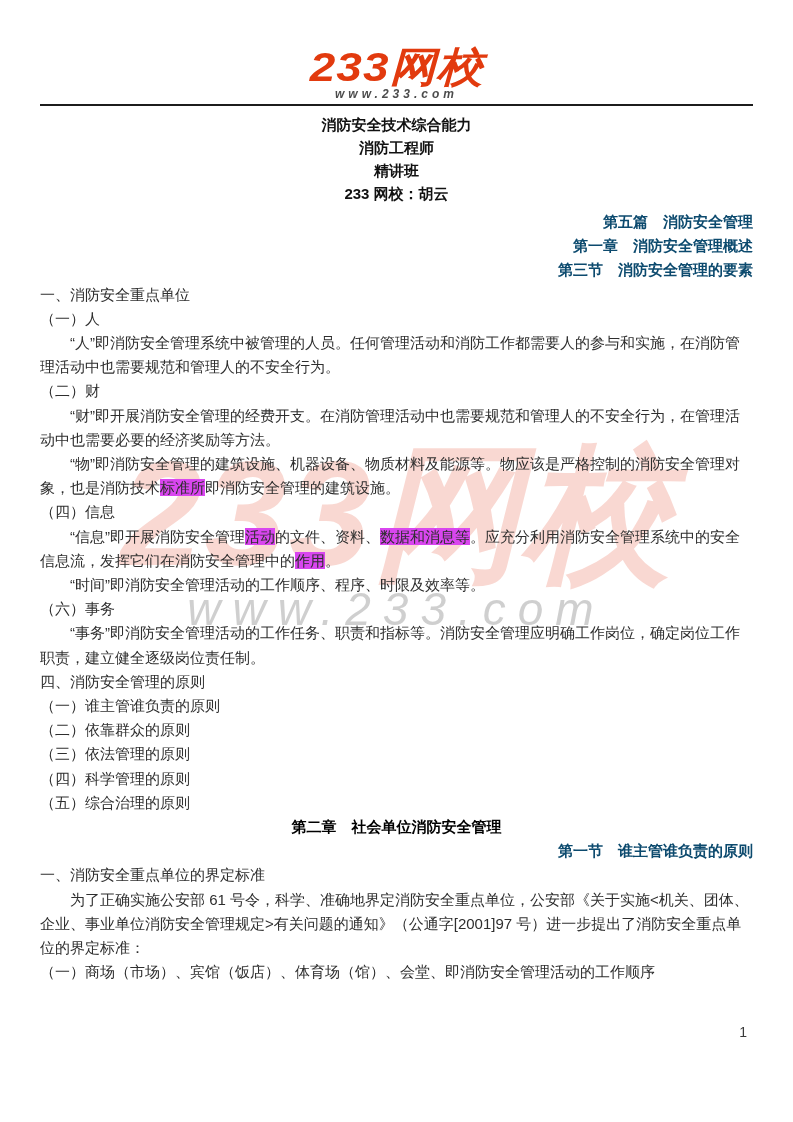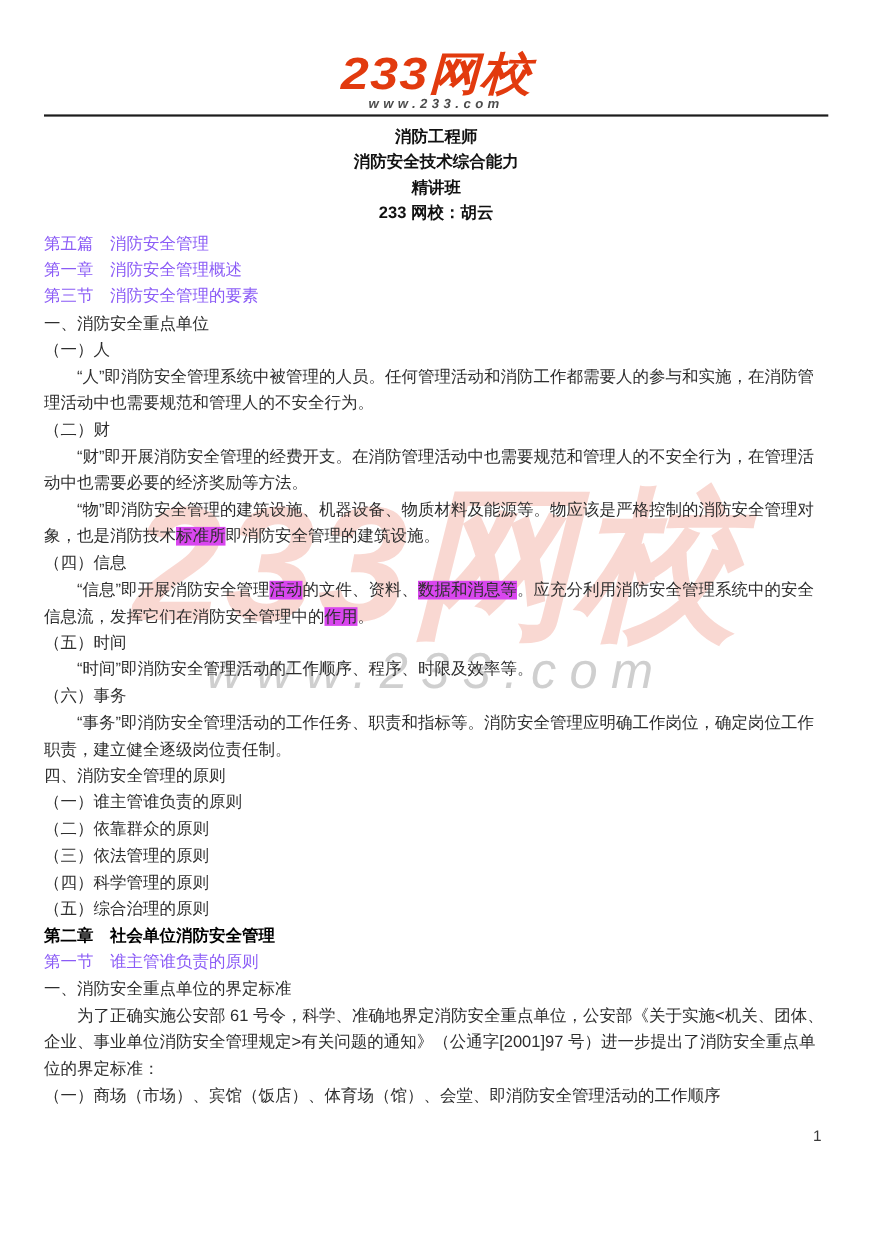--- a/index.html
+++ b/index.html
@@ -14,22 +14,22 @@
     display:inline-block;font-size:41px;line-height:42px;font-weight:bold;font-style:italic;
     color:#e23a0e;transform:scaleX(1.12);letter-spacing:1px;
   }
   .logo-url{font-size:12px;font-weight:bold;font-style:italic;letter-spacing:4px;color:#4c4c4c;line-height:13px;}
   .rule{border-bottom:2px solid #1c1c1c;margin-top:3px;position:relative;z-index:2;}
   .titles{margin-top:7px;text-align:center;font-weight:bold;font-size:15px;color:#111;position:relative;z-index:2;}
   .titles div{line-height:23px;}
   
   main{margin-top:5px;position:relative;z-index:1;font-size:15px;color:#2e2e2e;}
   .block{line-height:24.2px;}
-  .heading{font-weight:normal;color:#8b5cf6;}
-  .heading-center{font-weight:bold;color:#000;}
+  .heading{font-weight:bold;color:#0c4a6e;text-align:right;}
+  .heading-center{font-weight:bold;color:#000;text-align:center;}
   .para{text-indent:2em;}
   .hl{background:#d946ef;}
   
   .watermark-brand{
     position:absolute;top:440px;left:50%;transform:translateX(-50%);
     font-size:148px;line-height:1;font-weight:bold;font-style:italic;
     color:rgba(226,62,28,0.20);white-space:nowrap;z-index:0;letter-spacing:2px;
   }
   .watermark-url{
     position:absolute;top:586px;left:50%;transform:translateX(-50%);
@@ -46,40 +46,39 @@
   <div class="watermark-brand">233网校</div>
   <div class="watermark-url">www.233.com</div>
 
   <header>
     <div class="logo">
       <div class="logo-brand">233网校</div>
       <div class="logo-url">www.233.com</div>
     </div>
     <div class="rule"></div>
     <div class="titles">
+      <div>消防安全技术综合能力</div>
       <div>消防工程师</div>
-      <div>消防安全技术综合能力</div>
       <div>精讲班</div>
       <div>233 网校：胡云</div>
     </div>
   </header>
 
   <main>
       <div class="block heading"><span>第五篇　消防安全管理</span></div>
       <div class="block heading"><span>第一章　消防安全管理概述</span></div>
       <div class="block heading"><span>第三节　消防安全管理的要素</span></div>
       <div class="block text"><span>一、消防安全重点单位</span></div>
       <div class="block text"><span>（一）人</span></div>
       <div class="block para"><span>“人”即消防安全管理系统中被管理的人员。任何管理活动和消防工作都需要人的参与和实施，在消防管理活动中也需要规范和管理人的不安全行为。</span></div>
       <div class="block text"><span>（二）财</span></div>
       <div class="block para"><span>“财”即开展消防安全管理的经费开支。在消防管理活动中也需要规范和管理人的不安全行为，在管理活动中也需要必要的经济奖励等方法。</span></div>
       <div class="block para"><span>“物”即消防安全管理的建筑设施、机器设备、物质材料及能源等。物应该是严格控制的消防安全管理对象，也是消防技术</span><span class="hl">标准所</span><span>即消防安全管理的建筑设施。</span></div>
       <div class="block text"><span>（四）信息</span></div>
       <div class="block para"><span>“信息”即开展消防安全管理</span><span class="hl">活动</span><span>的文件、资料、</span><span class="hl">数据和消息等</span><span>。应充分利用消防安全管理系统中的安全信息流，发挥它们在消防安全管理中的</span><span class="hl">作用</span><span>。</span></div>
-      <div class="block text"><span>（五）时间</span></div>
       <div class="block para"><span>“时间”即消防安全管理活动的工作顺序、程序、时限及效率等。</span></div>
       <div class="block text"><span>（六）事务</span></div>
       <div class="block para"><span>“事务”即消防安全管理活动的工作任务、职责和指标等。消防安全管理应明确工作岗位，确定岗位工作职责，建立健全逐级岗位责任制。</span></div>
       <div class="block text"><span>四、消防安全管理的原则</span></div>
       <div class="block text"><span>（一）谁主管谁负责的原则</span></div>
       <div class="block text"><span>（二）依靠群众的原则</span></div>
       <div class="block text"><span>（三）依法管理的原则</span></div>
       <div class="block text"><span>（四）科学管理的原则</span></div>
       <div class="block text"><span>（五）综合治理的原则</span></div>
       <div class="block heading-center"><span>第二章　社会单位消防安全管理</span></div>

